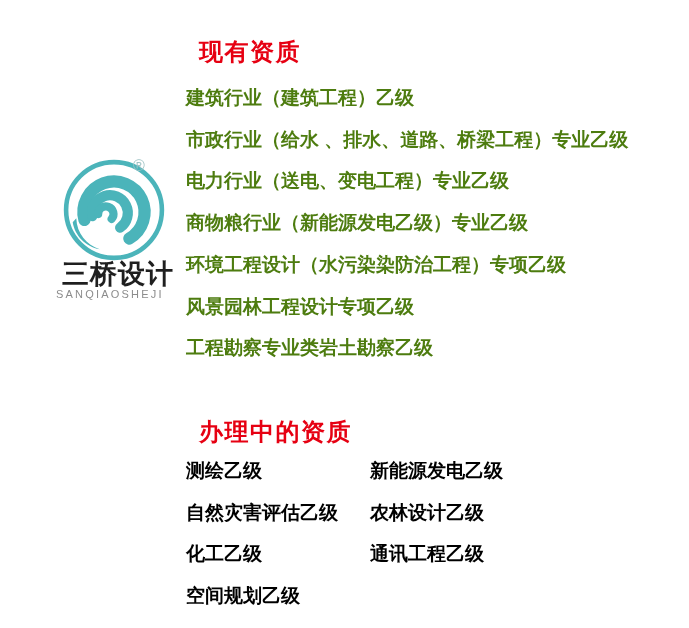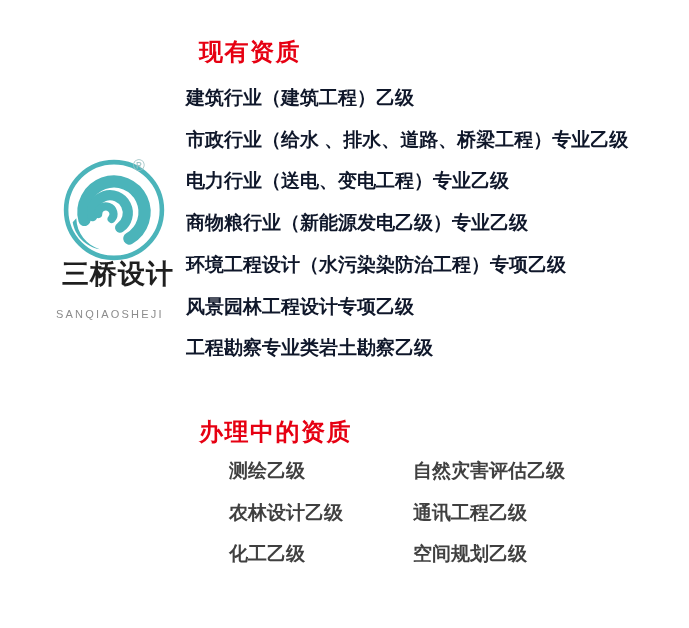--- a/index.html
+++ b/index.html
@@ -45,21 +45,20 @@
   .logo-en {
     position: absolute;
     left: 56px;
     top: 289px;
     font-size: 11px;
     font-weight: 400;
     letter-spacing: 2.2px;
     line-height: 1;
     color: #8c8c8c;
     white-space: nowrap;
-    margin-top: 20px;
   }
 
   
   .heading {
     position: absolute;
     font-size: 24px;
     font-weight: 700;
     letter-spacing: 1.5px;
     line-height: 1.1;
     color: #e60012;
@@ -71,39 +70,38 @@
   
   .qual-list {
     position: absolute;
     left: 186px;
     top: 77px;
   }
   .qual-item {
     font-size: 19px;
     font-weight: 700;
     line-height: 41.7px;
-    color: #0f172a;
+    color: #4d7c0f;
     white-space: nowrap;
   }
 
   
   .pending-grid {
     position: absolute;
     left: 186px;
     top: 450px;
     display: grid;
     grid-template-columns: 184px auto;
   }
   .pending-cell {
     font-size: 19px;
     font-weight: 700;
     line-height: 41.7px;
-    color: #404040;
+    color: #000000;
     white-space: nowrap;
-    margin-left: 43px;
   }
 </style>
 </head>
 <body>
 
 <div class="page">
 
   <div>
     <svg class="logo-svg" viewBox="0 0 104 104" aria-hidden="true">
       <circle cx="52" cy="52" r="47" fill="none" stroke="#4bb4ba" stroke-width="4.5"></circle>
@@ -124,21 +122,22 @@
     <div class="qual-item">电力行业（送电、变电工程）专业乙级</div>
     <div class="qual-item">商物粮行业（新能源发电乙级）专业乙级</div>
     <div class="qual-item">环境工程设计（水污染染防治工程）专项乙级</div>
     <div class="qual-item">风景园林工程设计专项乙级</div>
     <div class="qual-item">工程勘察专业类岩土勘察乙级</div>
   </div>
 
   <h2 class="heading h-pending">办理中的资质</h2>
   <div class="pending-grid">
     <div class="pending-cell">测绘乙级</div>
+    <div class="pending-cell">新能源发电乙级</div>
     <div class="pending-cell">自然灾害评估乙级</div>
     <div class="pending-cell">农林设计乙级</div>
+    <div class="pending-cell">化工乙级</div>
     <div class="pending-cell">通讯工程乙级</div>
-    <div class="pending-cell">化工乙级</div>
     <div class="pending-cell">空间规划乙级</div>
     <div class="pending-cell"></div>
   </div>
 
 </div>
 
 </body></html>

